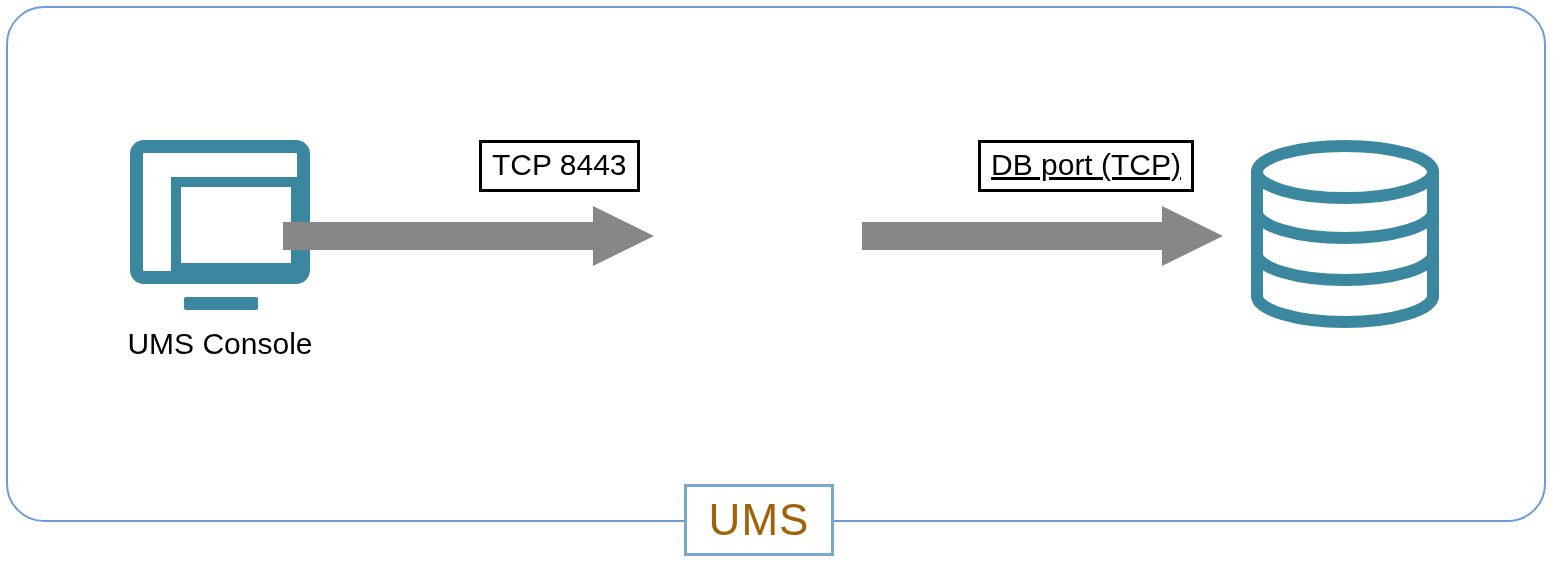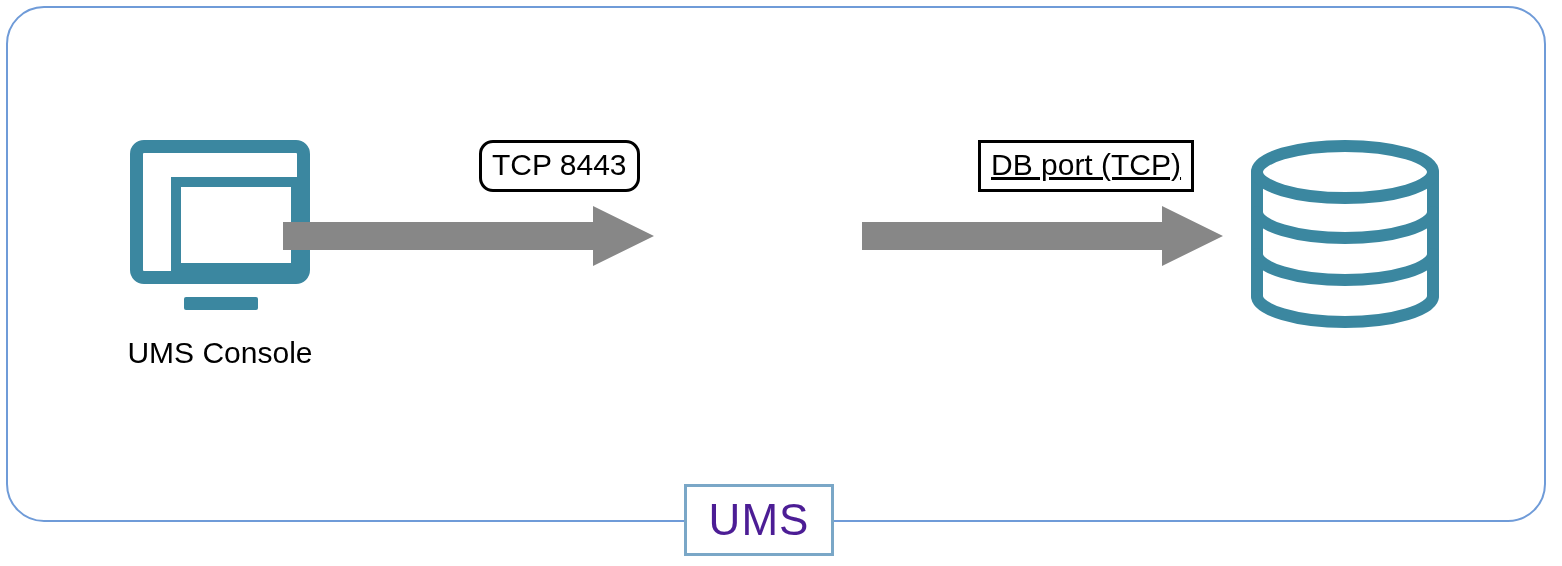--- a/index.html
+++ b/index.html
@@ -39,21 +39,21 @@
   }
   .node-icon {
     position: relative;
     margin: 0 auto;
   }
   .node-label {
     font-size: 30px;
     color: #000000;
     line-height: 1;
     white-space: nowrap;
-    margin-top: 14px;
+    margin-top: 5px;
   }
 
   
   .node-console { left: 30px;   top: 140px; width: 380px; }
   .node-server  { left: 570px;  top: 140px; width: 380px; }
   .node-db      { left: 1155px; top: 140px; width: 380px; }
 
   
   .icon-monitor { width: 186px; height: 184px; }
   .mon-outer {
@@ -122,41 +122,41 @@
     position: absolute;
     border: 3px solid #000000;
     background: #ffffff;
     box-sizing: border-box;
     font-size: 30px;
     color: #000000;
     line-height: 1;
     padding: 7px 10px 9px 10px;
     white-space: nowrap;
   }
-  .port-1 { left: 479px; top: 140px; border-radius: 14px; }
+  .port-1 { left: 479px; top: 140px; }
   .port-2 { left: 978px; top: 140px; text-decoration: underline; }
 
   
   .ums-badge {
     position: absolute;
     left: 684px;
     top: 484px;
     width: 150px;
     height: 72px;
     border: 3px solid #7aa7c7;
     background: #ffffff;
     box-sizing: border-box;
     display: flex;
     align-items: center;
     justify-content: center;
   }
   .ums-badge-text {
     font-size: 44px;
     letter-spacing: 1px;
-    color: #4c1d95;
+    color: #a16207;
     line-height: 1;
     font-weight: 400;
   }
 </style>
 </head>
 <body>
 
 <div id="canvas">
 
   <div class="boundary"></div>

